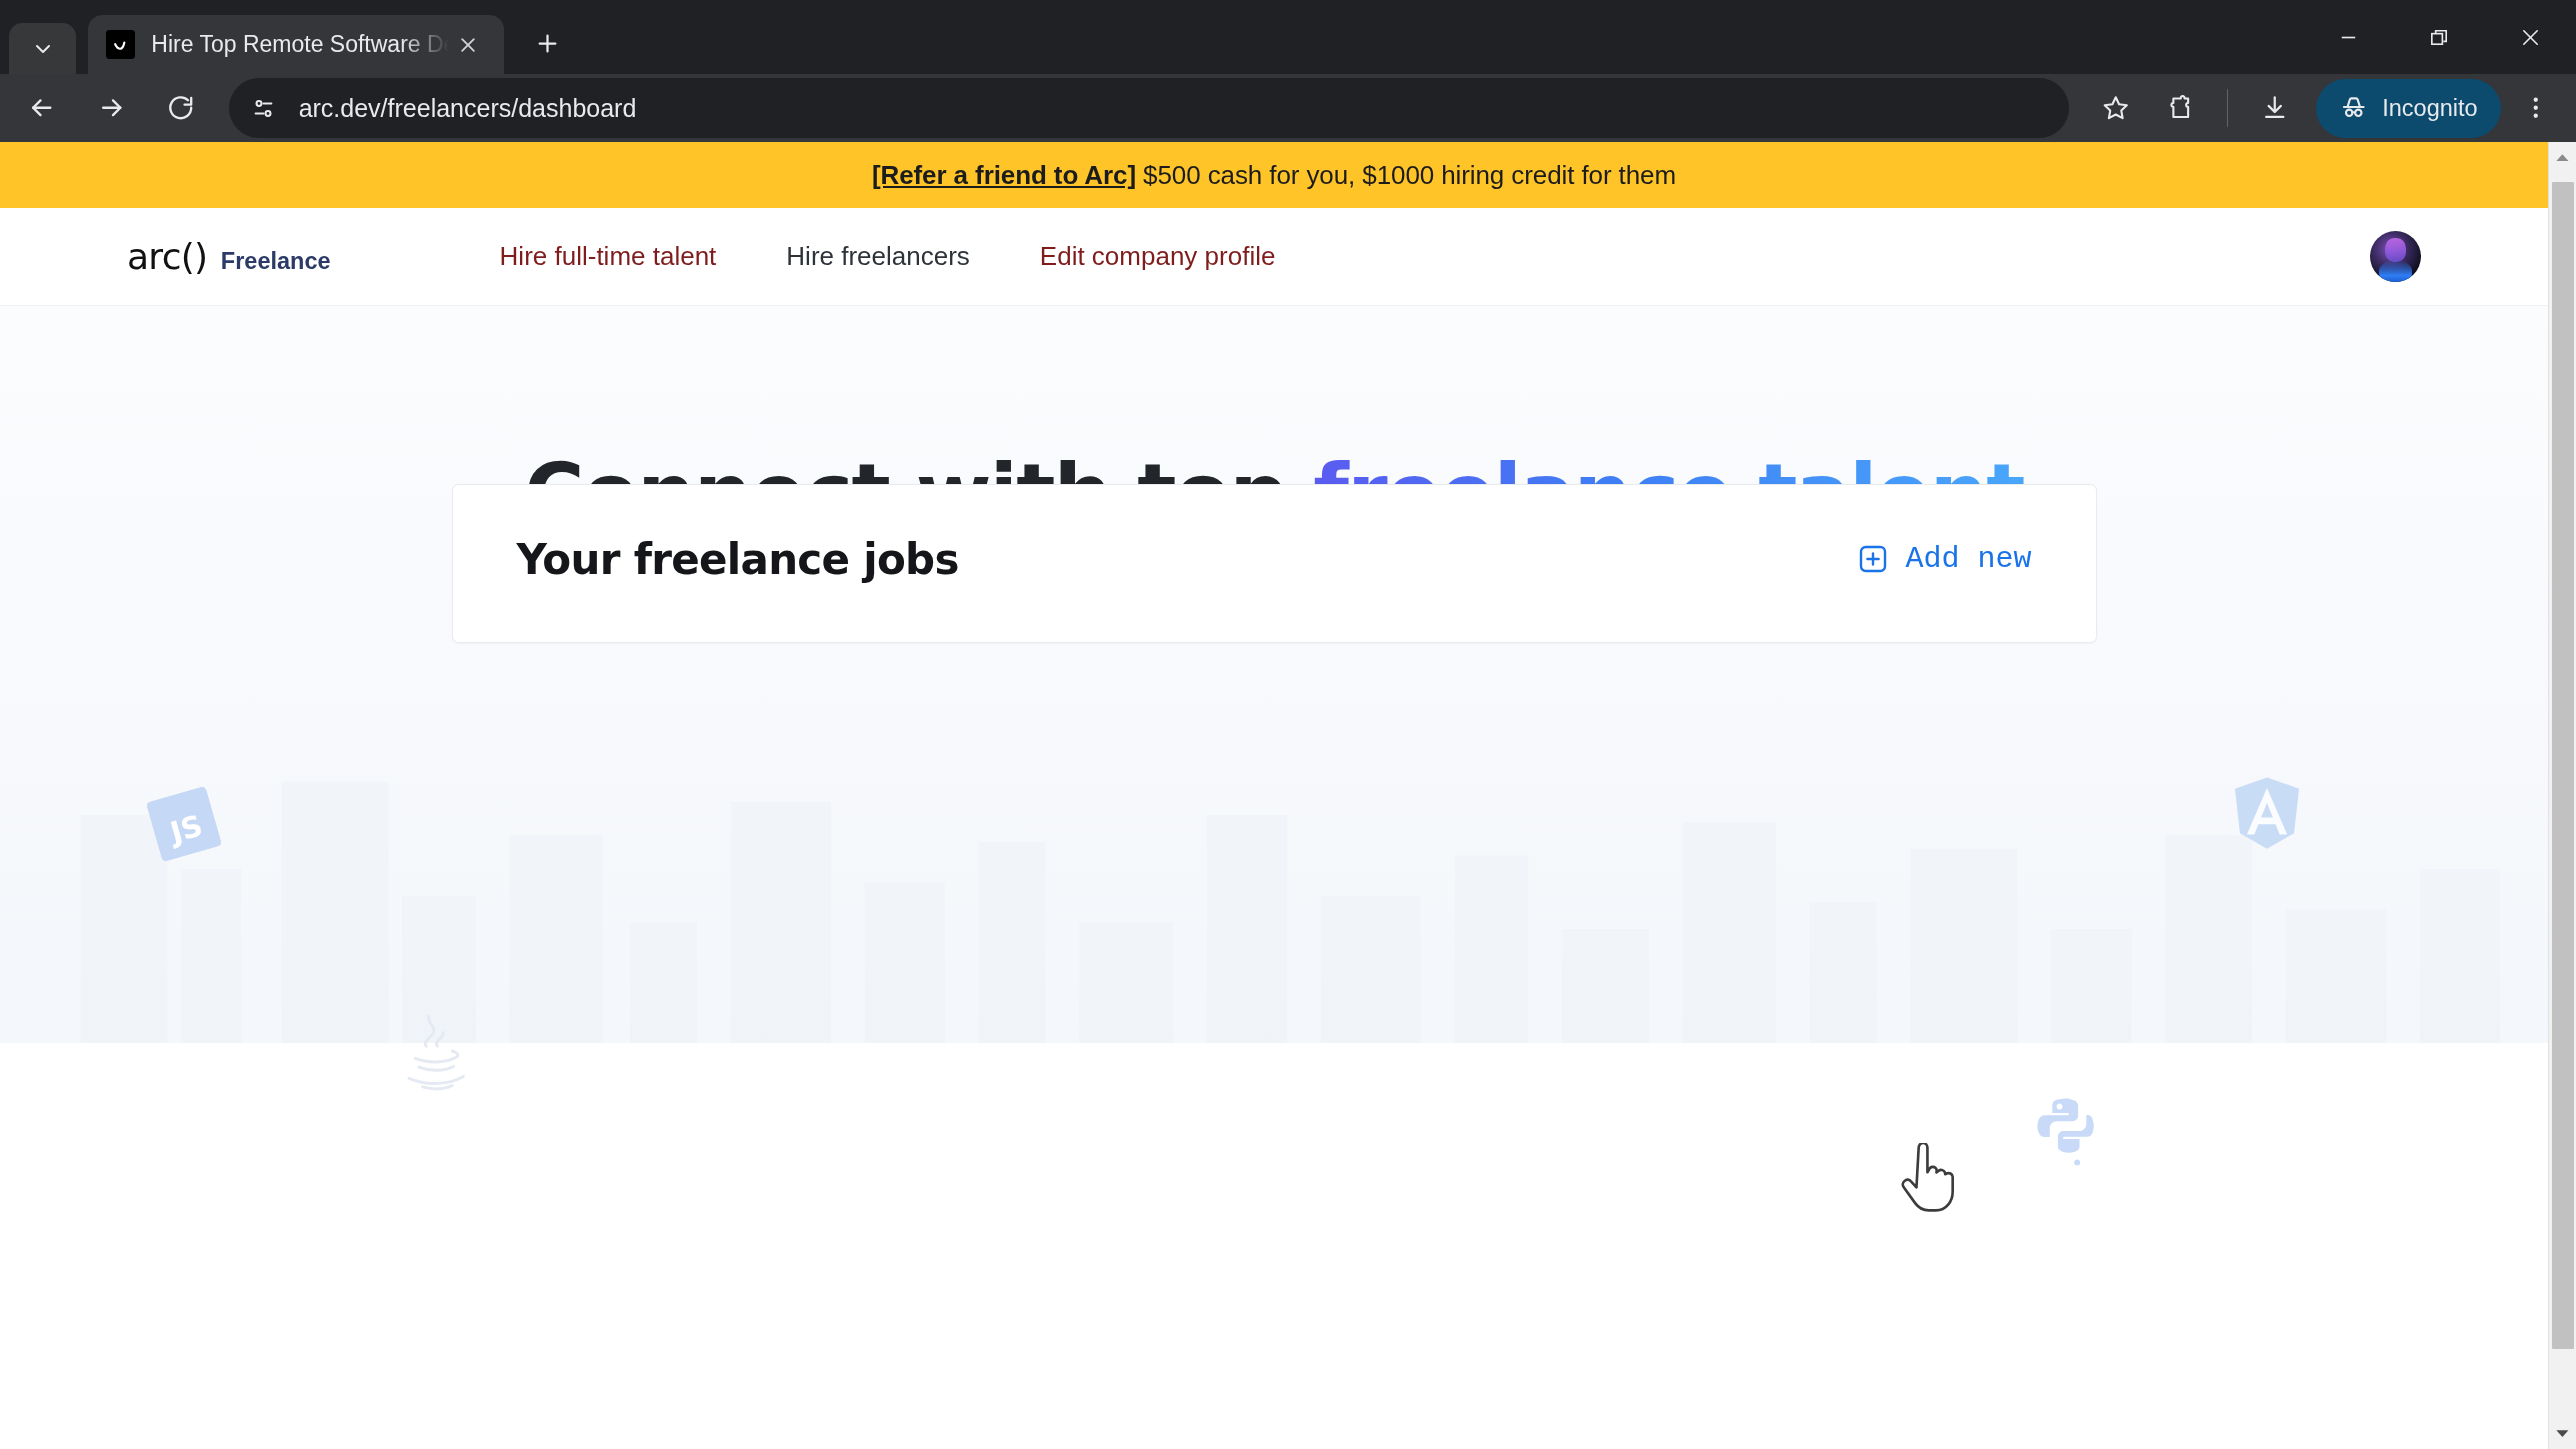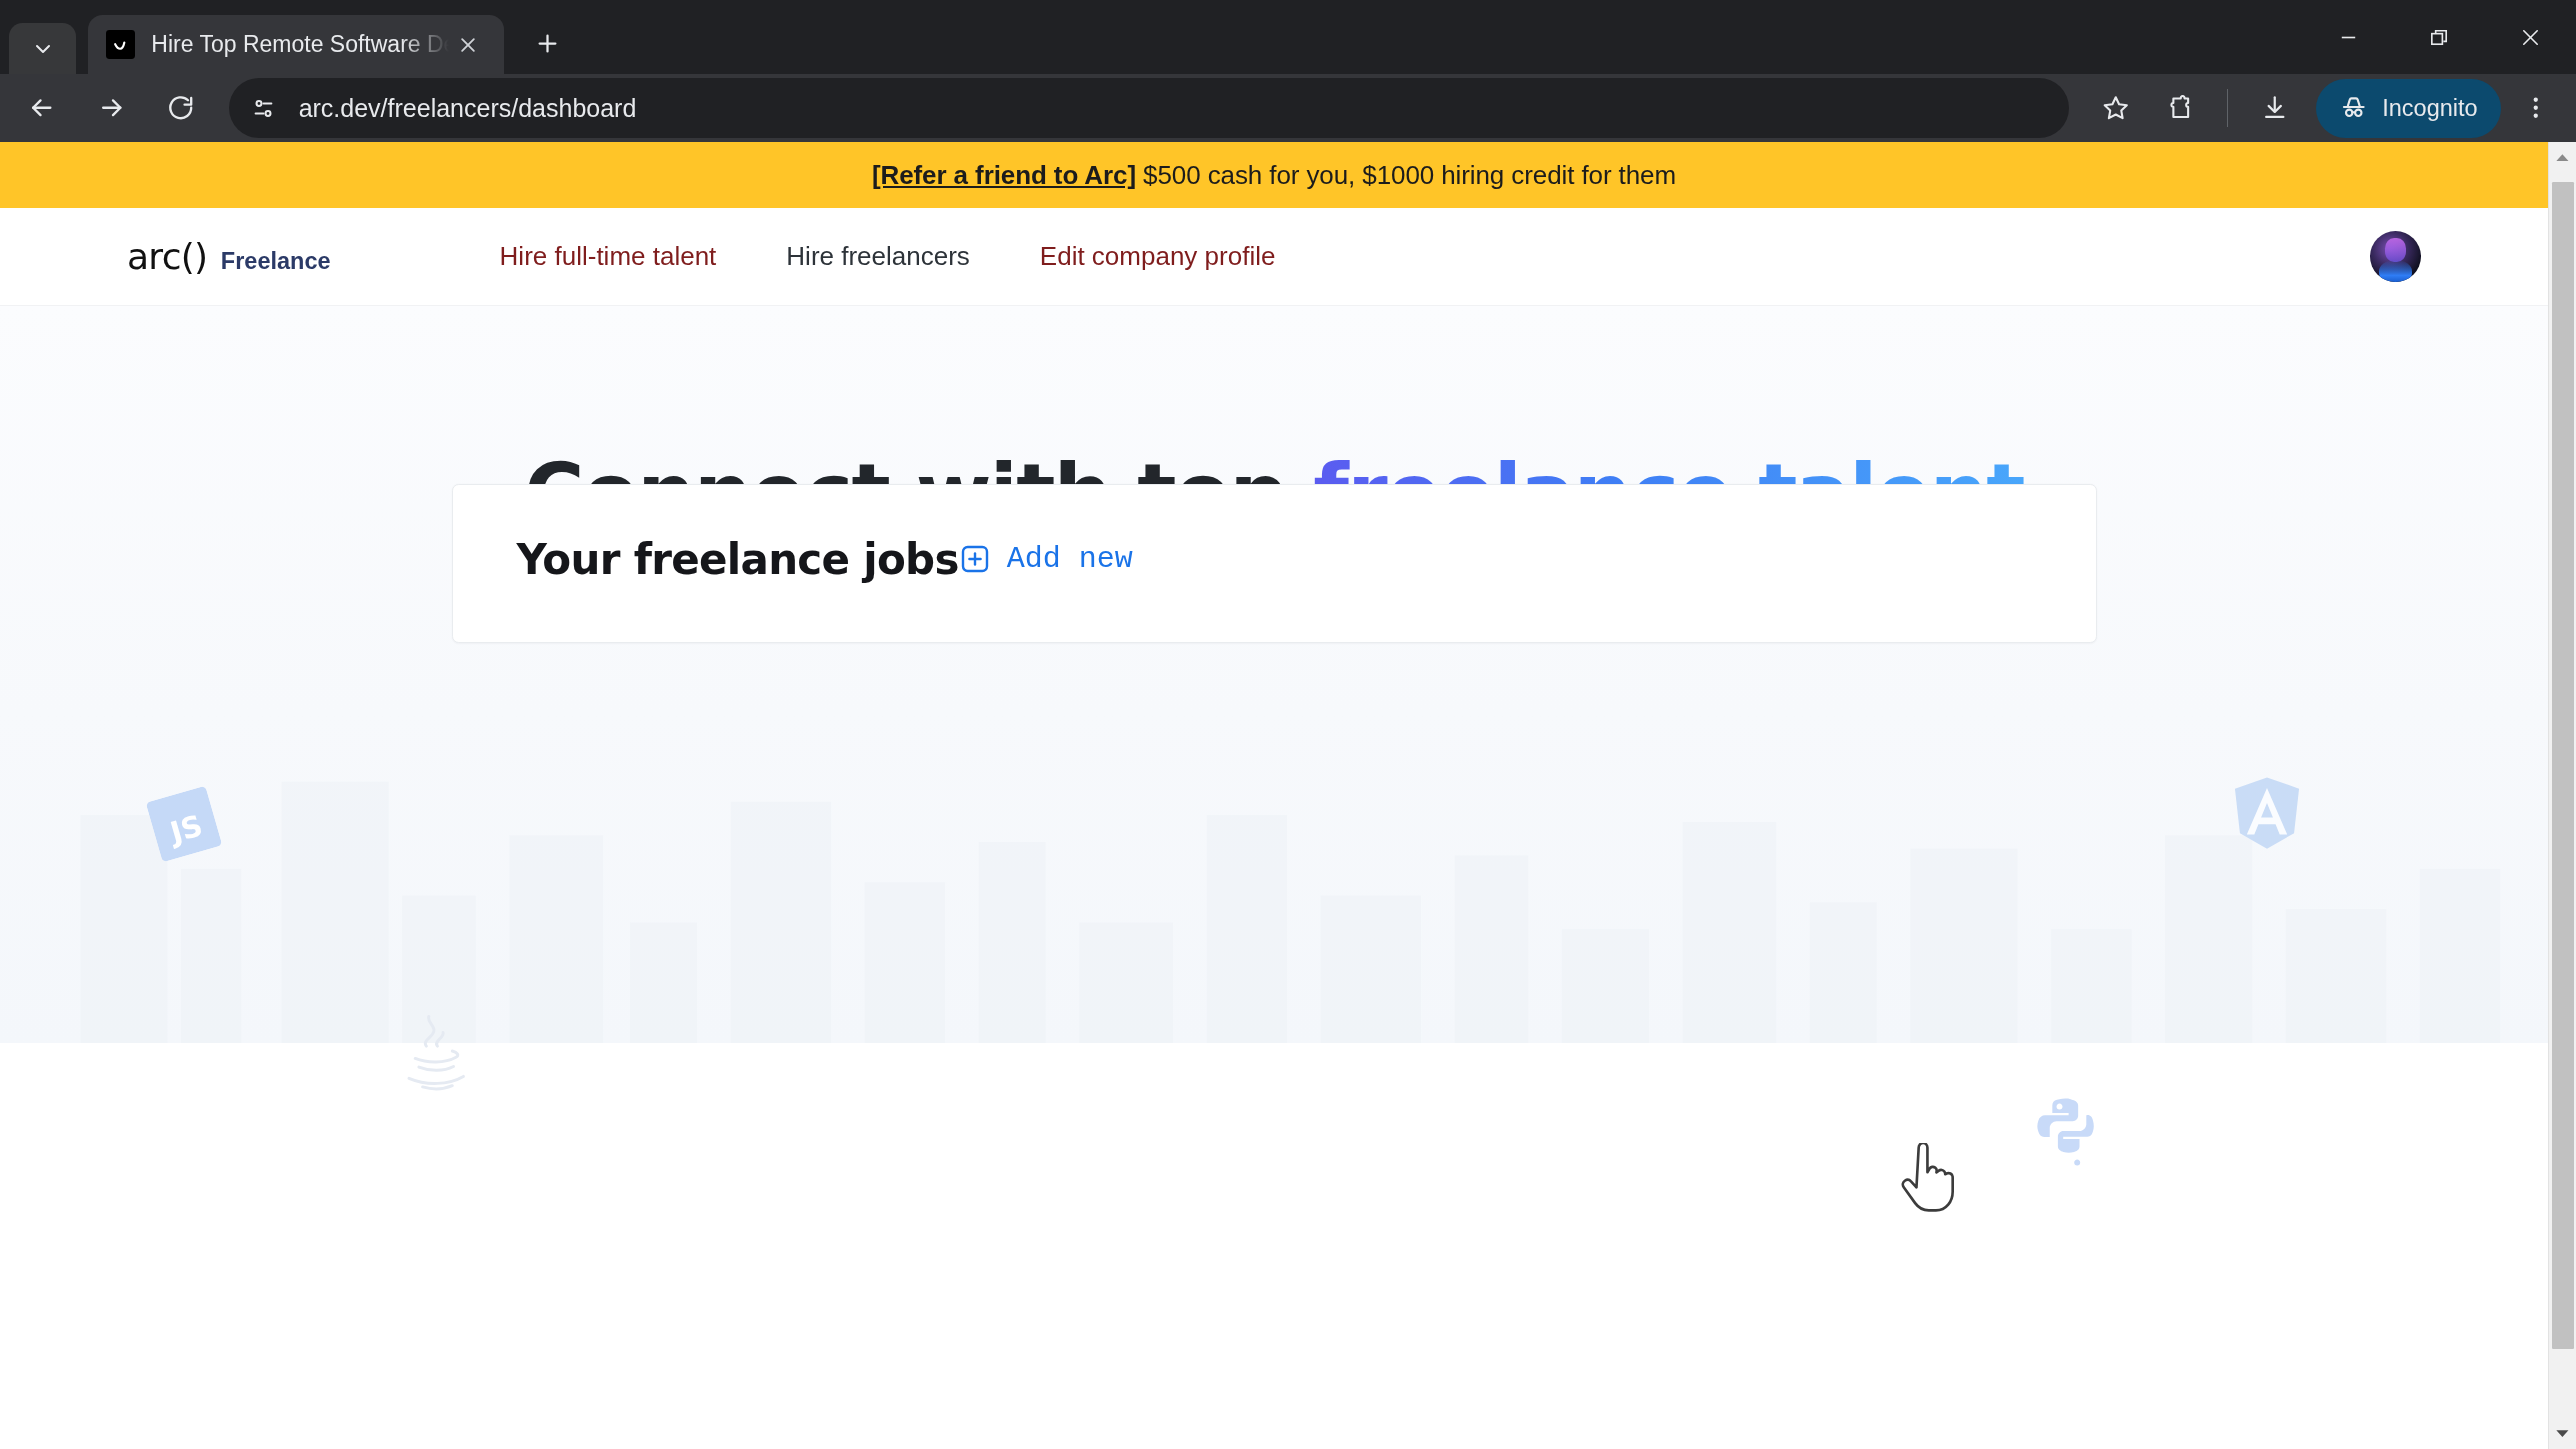--- a/index.html
+++ b/index.html
@@ -135,21 +135,21 @@
   .tech-java { left:392px;  top:704px; }
   .tech-ang  { left:2231px; top:470px;  }
   .tech-py   { left:2025px; top:788px; }
 
   
   .card-wrap { position:relative; z-index:3; display:flex; justify-content:center; margin-top:-154px; }
   .card {
     width:1645px; background:#fff; border:0.7px solid #e9ecef; border-radius:6.7px;
     padding:50px 64px 58px 64px; box-shadow:0 0.7px 2px rgba(16,24,40,0.04);
   }
-  .card-head { display:flex; align-items:center; }
+  .card-head { display:flex; align-items:center; justify-content:space-between; }
   .card-title { font-size:42px; font-weight:bold; color:#15161a; letter-spacing:-0.7px; font-family:"DejaVu Sans", sans-serif; }
   .add-new { display:flex; align-items:center; gap:16px;font-family:Liberation Mono, monospace; }
   .add-new-icon { width:32px; height:32px; flex:none; }
   .add-new-label { font-size:30px; color:#1a73e8; font-weight:500; }
   .job-list { margin-top:51px; }
   .job-row {
     border:0.7px solid #ececf0; border-radius:6.7px; height:152px;
     display:flex; align-items:center; justify-content:space-between; padding:0 51px;
   }
   .job-name { font-size:34px; font-weight:bold; color:#15161a; letter-spacing:-0.4px; font-family:"DejaVu Sans", sans-serif; }

